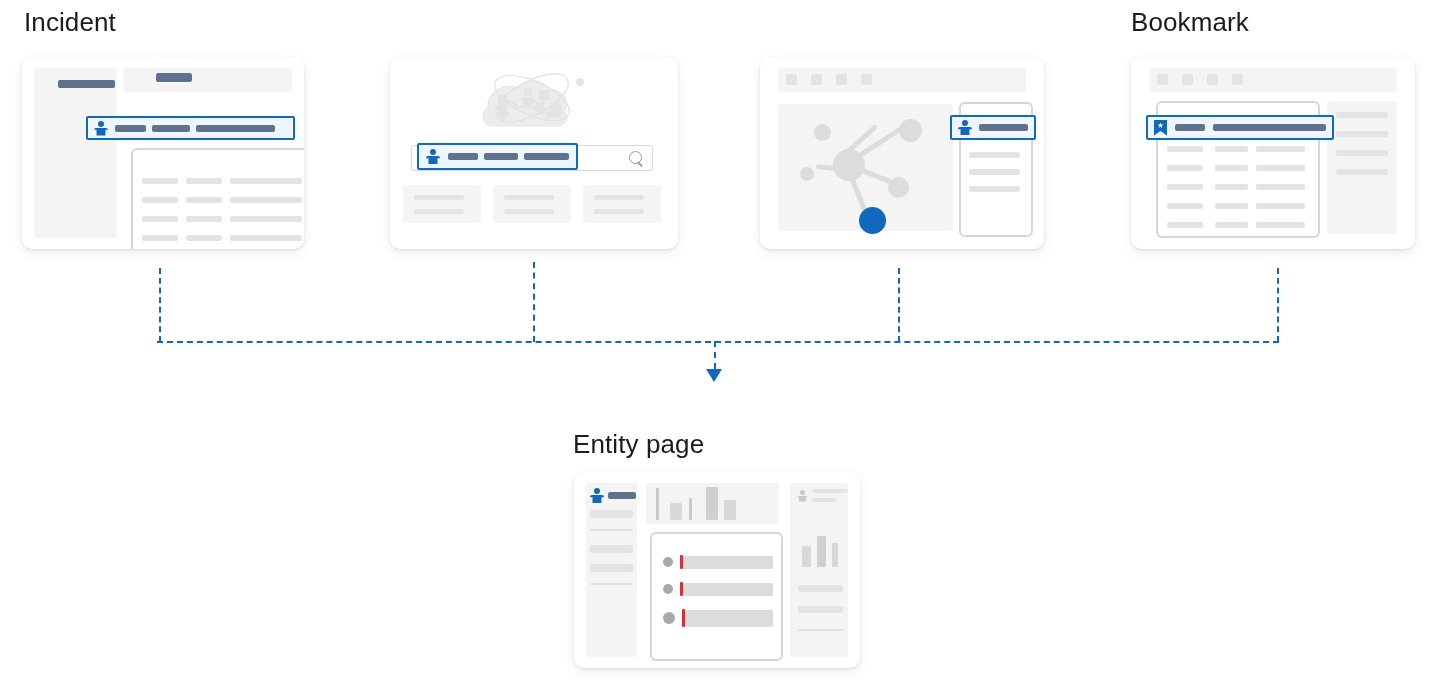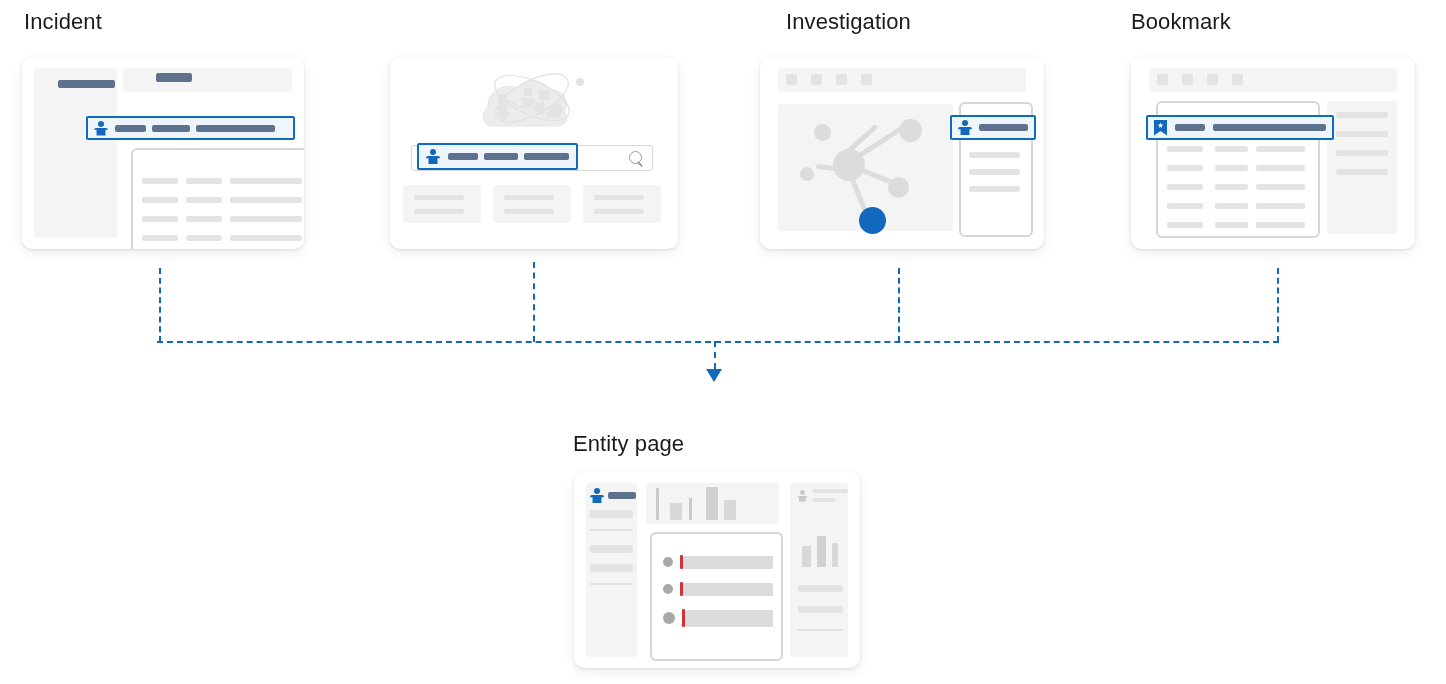--- a/index.html
+++ b/index.html
@@ -5,21 +5,21 @@
   html,body{margin:0;padding:0;background:#ffffff;}
   body{
     width:1446px;height:684px;position:relative;overflow:hidden;
     font-family:"Liberation Sans","DejaVu Sans",sans-serif;
     color:#1b1b1b;
   }
   .stage{position:absolute;left:0;top:0;width:1446px;height:684px;}
 
   
   .title{
-    position:absolute;font-size:22px;line-height:30px;font-weight:400;
+    position:absolute;font-size:26px;line-height:30px;font-weight:400;
     color:#1b1b1b;letter-spacing:.1px;white-space:nowrap;
   }
 
   
   .card{
     position:absolute;background:#ffffff;border-radius:10px;
     box-shadow:0 1px 3px rgba(0,0,0,.10), 0 4px 12px rgba(0,0,0,.07);
     overflow:hidden;
   }
 
@@ -86,21 +86,20 @@
   .arrow-stem{position:absolute;width:0;border-left:2.5px dashed #1268bd;}
   .arrow-head{position:absolute;width:0;height:0;
     border-left:8px solid transparent;border-right:8px solid transparent;border-top:13px solid #1268bd;}
 </style>
 </head>
 <body>
 
 <div class="stage">
 
   <div class="title" style="left:24px;top:7px;">Incident</div>
-  <div class="title" style="left:786px;top:7px;">Investigation</div>
   <div class="title" style="left:1131px;top:7px;">Bookmark</div>
   <div class="title" style="left:573px;top:429px;">Entity page</div>
 
   <div class="card" style="left:22px;top:57px;width:282px;height:192px;">
 
     <div class="blk pane" style="left:12px;top:11px;width:83px;height:170px;"></div>
     <div class="blk dark" style="left:36px;top:23px;width:57px;height:8px;"></div>
 
     <div class="blk pane" style="left:101px;top:11px;width:169px;height:24px;"></div>
     <div class="blk dark" style="left:134px;top:16px;width:36px;height:9px;"></div>

